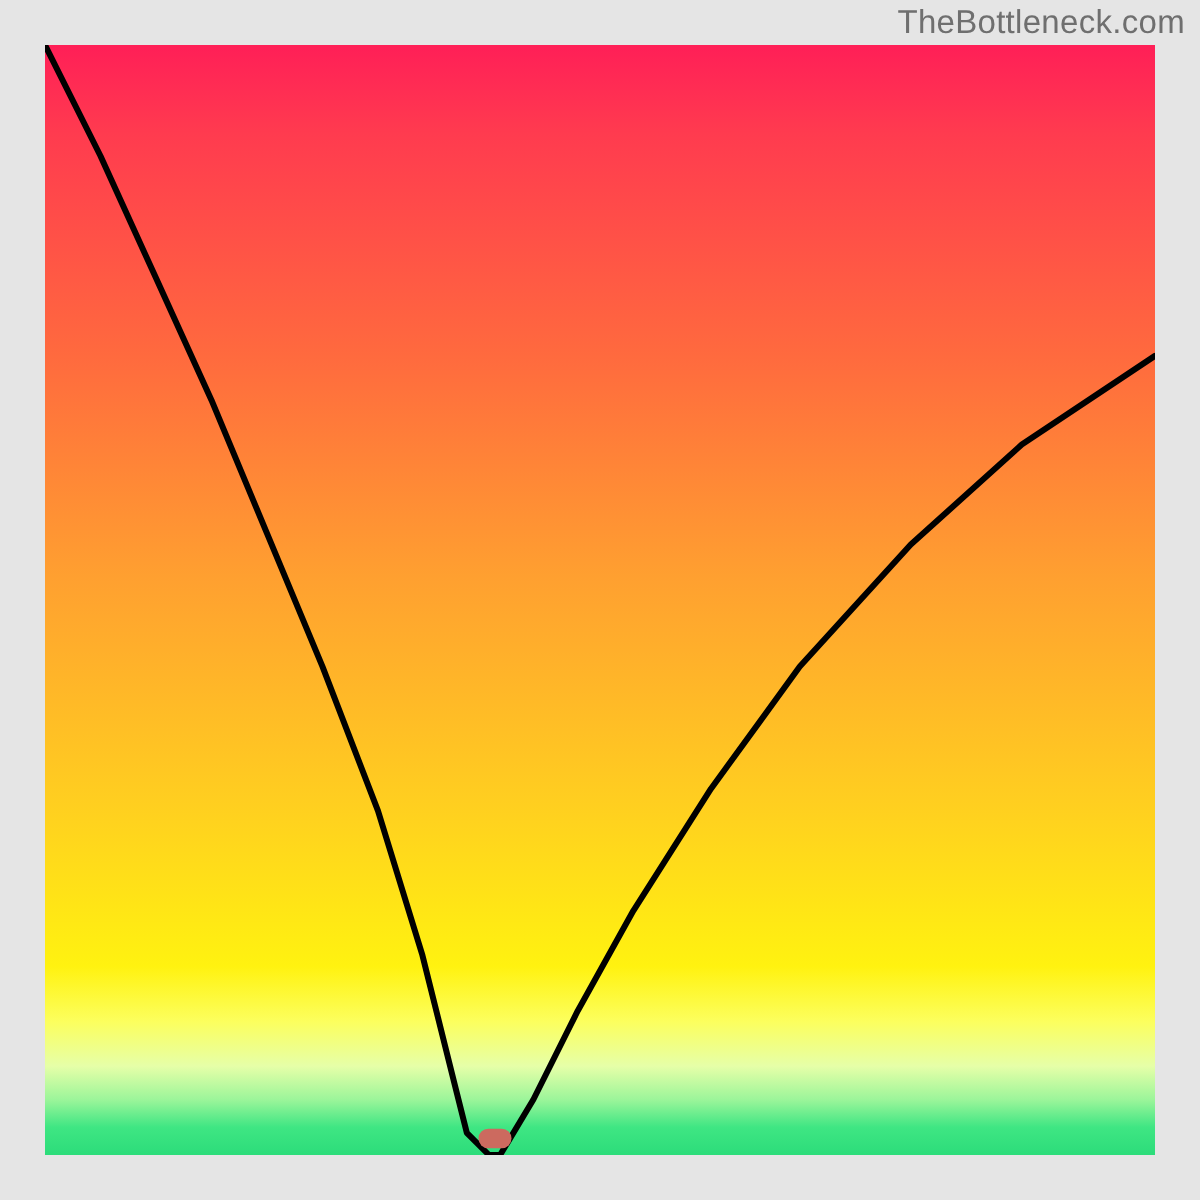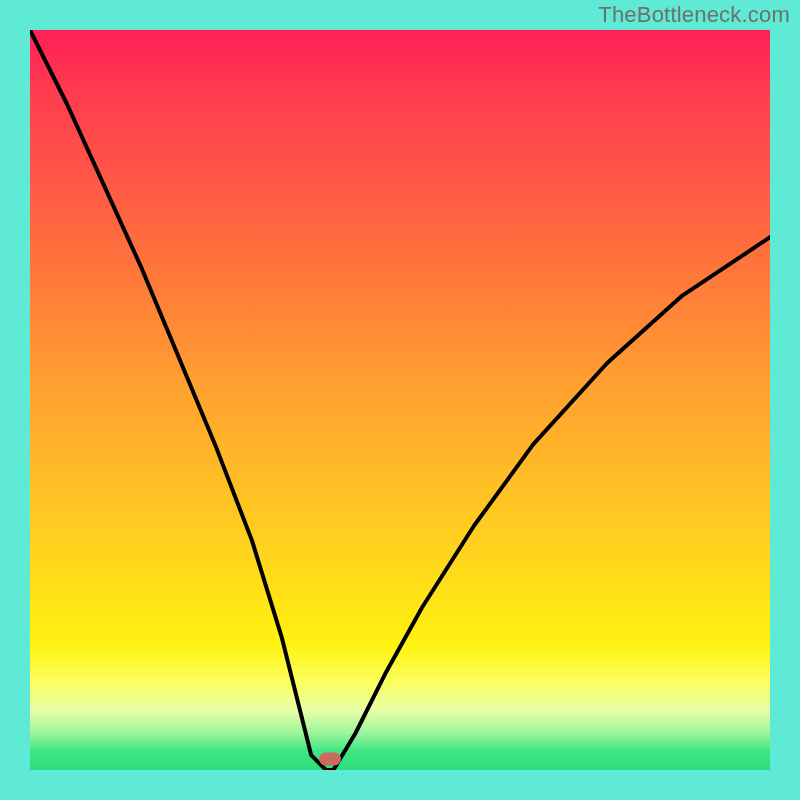--- a/index.html
+++ b/index.html
@@ -9,21 +9,21 @@
     height: 800px;
     overflow: hidden;
     background: #000;
     font-family: Arial, Helvetica, sans-serif;
   }
   .frame {
     position: absolute;
     top: 0; left: 0;
     width: 800px;
     height: 800px;
-    background: #5eead4;
+    background: #e5e5e5;
     text-align: center;
   }
   .plot-area {
     position: absolute;
     top: 30px;
     left: 30px;
     width: 740px;
     height: 740px;
     
     background: linear-gradient(

